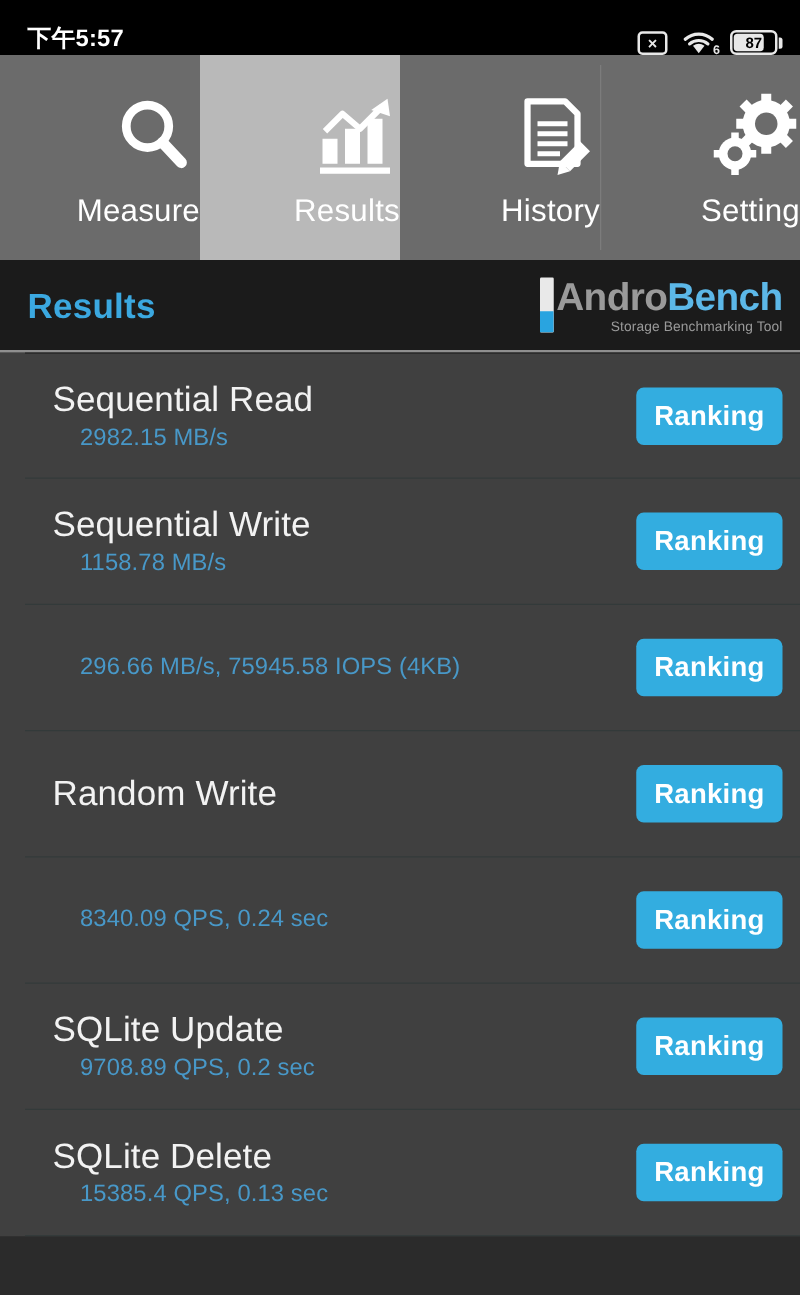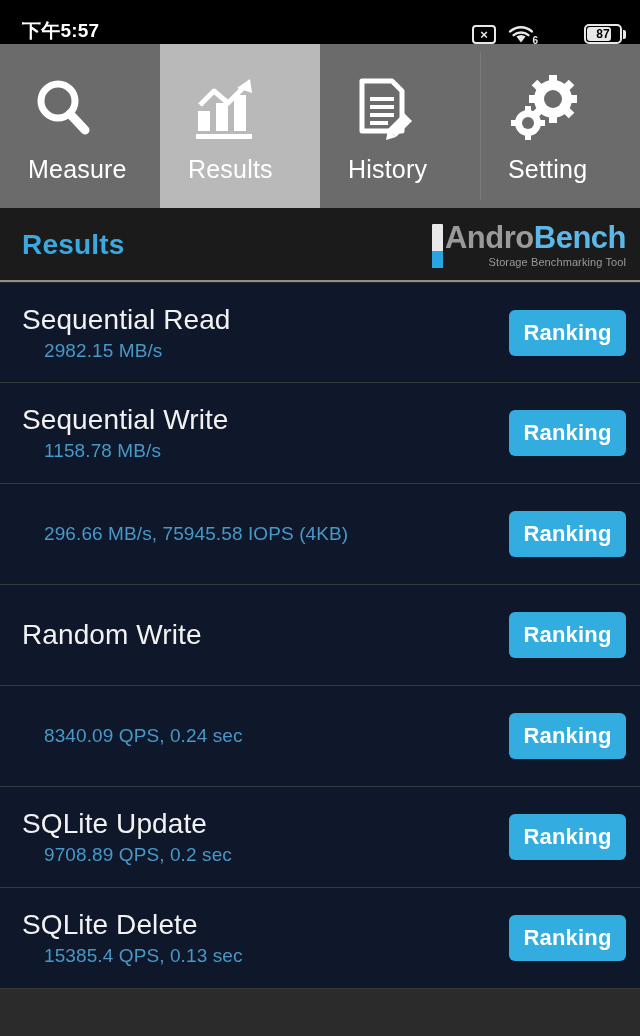--- a/index.html
+++ b/index.html
@@ -23,40 +23,40 @@
   .icon-x{
     width:24px; height:19px; border:2px solid #e8e8e8; border-radius:4px;
     display:flex; align-items:center; justify-content:center;
     font-size:13px; font-weight:bold; color:#e8e8e8; line-height:1;
   }
   .icon-wifi{ position:relative; width:28px; height:21px; }
   .icon-wifi .w-sub{
     position:absolute; right:-3px; bottom:-2px; font-size:10px; color:#e8e8e8; font-weight:bold;
   }
   .icon-batt{
-    display:flex; align-items:center;margin-left:38px;
+    display:flex; align-items:center;
   }
   .icon-batt .shell{
     width:38px; height:20px; border:2px solid #e8e8e8; border-radius:5px;
     display:flex; align-items:center; justify-content:center;
     font-size:12px; font-weight:bold; color:#000; background:transparent; position:relative;
   }
   .icon-batt .fill{
     position:absolute; left:1px; top:1px; bottom:1px; width:24px;
     background:#e8e8e8; border-radius:3px;
   }
   .icon-batt .lvl{ position:relative; z-index:2; }
   .icon-batt .nub{
     width:3px; height:9px; background:#e8e8e8; border-radius:0 2px 2px 0; margin-left:1px;
   }
 
   
   .tabbar{ height:164px; display:flex; background:#6b6b6b; }
   .tab{
-    flex:1; display:flex; flex-direction:column; align-items:flex-start; justify-content:center;
+    flex:1; display:flex; flex-direction:column; align-items:flex-end; justify-content:center;
     background:#6b6b6b; position:relative; cursor:default;padding-left:28px;
   }
   .tab + .tab::before{
     content:""; position:absolute; left:0; top:8px; bottom:8px; width:1px; background:#7c7c7c;
   }
   .tab.active{ background:#b9b9b9; }
   .tab.active::before{ background:transparent; }
   .tab.active + .tab::before{ background:transparent; }
   .tab-ico{ height:80px; display:flex; align-items:center; justify-content:center; }
   .tab-label{
@@ -68,31 +68,31 @@
   .resheader{
     height:74px; background:#1b1b1b;
     display:flex; align-items:center; justify-content:space-between;
     padding:0 14px 0 22px; position:relative;
   }
   .resheader::after{
     content:""; position:absolute; left:0; right:0; bottom:0; height:2px; background:#8f8f8f;
   }
   .res-title{ font-size:28px; font-weight:bold; color:#3ba8e0; letter-spacing:.2px; }
 
-  .logo{ display:flex; align-items:flex-end; gap:2px; }
+  .logo{ display:flex; align-items:flex-start; gap:2px; }
   .logo-bar{ width:11px; height:44px; background:#e9e9e9; border-radius:1px; position:relative; overflow:hidden; }
   .logo-bar::after{ content:""; position:absolute; left:0; right:0; bottom:0; height:17px; background:#29a4e0; }
   .logo-txt{ display:flex; flex-direction:column; }
   .logo-main{ font-size:31px; font-weight:bold; line-height:1; letter-spacing:-.5px; }
   .logo-main .a{ color:#9a9a9a; }
   .logo-main .b{ color:#5cb8e8; }
   .logo-sub{ font-size:11px; color:#9a9a9a; text-align:right; margin-top:3px; letter-spacing:.1px; }
 
   
-  .list{ background:#0f172a; }
+  .list{ background:#404040;padding-left:20px; }
   .row{
     height:101px; padding:0 14px 0 22px;
     display:flex; align-items:center; justify-content:space-between;
     border-bottom:1px solid #333a3a; position:relative;
   }
   .row:first-child{ border-top:1px solid #262626; }
   .row-txt{ display:flex; flex-direction:column; gap:4px; }
   .row-name{ font-size:28px; color:#f2f2f2; font-weight:400; letter-spacing:.1px; }
   .row-val{ font-size:19px; color:#4898c8; letter-spacing:.1px;margin-left:22px; }
   .rank-btn{

